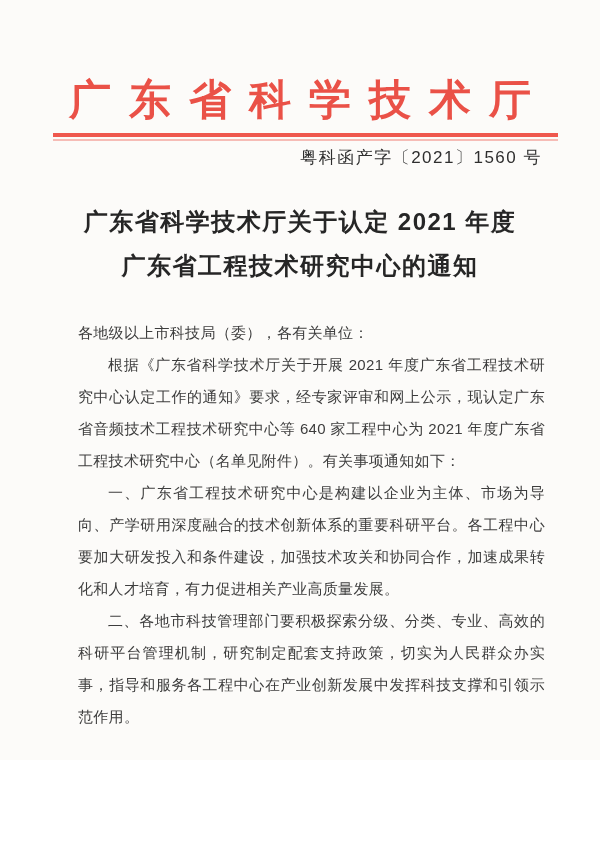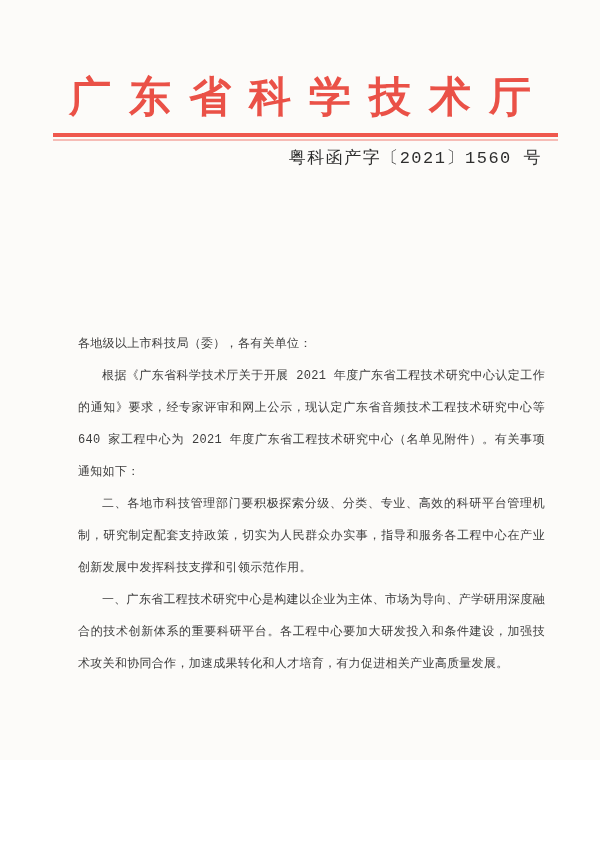--- a/index.html
+++ b/index.html
@@ -6,21 +6,21 @@
     margin: 0;
     padding: 0;
     background: #ffffff;
   }
   .page {
     position: relative;
     width: 600px;
     height: 760px;
     background: #fcfbf9;
     overflow: hidden;
-    font-family: Liberation Mono, monospace;
+    font-family: Liberation Sans, sans-serif;
   }
 
   
   .agency {
     position: absolute;
     top: 76px;
     left: 0;
     right: 0;
     text-align: center;
     font-size: 42px;
@@ -70,24 +70,24 @@
     font-size: 24px;
     line-height: 44px;
     font-weight: 700;
     letter-spacing: 1.5px;
     color: #262626;
   }
 
   
   .bodytext {
     position: absolute;
-    top: 328px;
+    top: 317px;
     left: 78px;
     right: 55px;
-    font-size: 12px;
+    font-size: 15px;
     line-height: 32px;
     letter-spacing: 0.3px;
     color: #3d3d3d;
     text-align: justify;
   }
   .bodytext p {
     margin: 0;
   }
   .bodytext p.para {
     text-indent: 2em;
@@ -118,26 +118,30 @@
 
   <div class="agency">广东省科学技术厅</div>
 
   <div class="rule-top">
     <div class="thick"></div>
     <div class="thin"></div>
   </div>
 
   <div class="doc-number">粤科函产字〔2021〕1560 号</div>
 
+  <div class="title">
+    <div>广东省科学技术厅关于认定 2021 年度</div>
+    <div>广东省工程技术研究中心的通知</div>
+  </div>
 
   <div class="bodytext">
     <p class="salutation">各地级以上市科技局（委），各有关单位：</p>
     <p class="para">根据《广东省科学技术厅关于开展 2021 年度广东省工程技术研究中心认定工作的通知》要求，经专家评审和网上公示，现认定广东省音频技术工程技术研究中心等 640 家工程中心为 2021 年度广东省工程技术研究中心（名单见附件）。有关事项通知如下：</p>
+    <p class="para">一、广东省工程技术研究中心是构建以企业为主体、市场为导向、产学研用深度融合的技术创新体系的重要科研平台。各工程中心要加大研发投入和条件建设，加强技术攻关和协同合作，加速成果转化和人才培育，有力促进相关产业高质量发展。</p>
     <p class="para">二、各地市科技管理部门要积极探索分级、分类、专业、高效的科研平台管理机制，研究制定配套支持政策，切实为人民群众办实事，指导和服务各工程中心在产业创新发展中发挥科技支撑和引领示范作用。</p>
-    <p class="para">一、广东省工程技术研究中心是构建以企业为主体、市场为导向、产学研用深度融合的技术创新体系的重要科研平台。各工程中心要加大研发投入和条件建设，加强技术攻关和协同合作，加速成果转化和人才培育，有力促进相关产业高质量发展。</p>
   </div>
 
   <div class="rule-bottom">
     <div class="thin"></div>
     <div class="thick"></div>
   </div>
 
 </div>
 
 </body></html>

